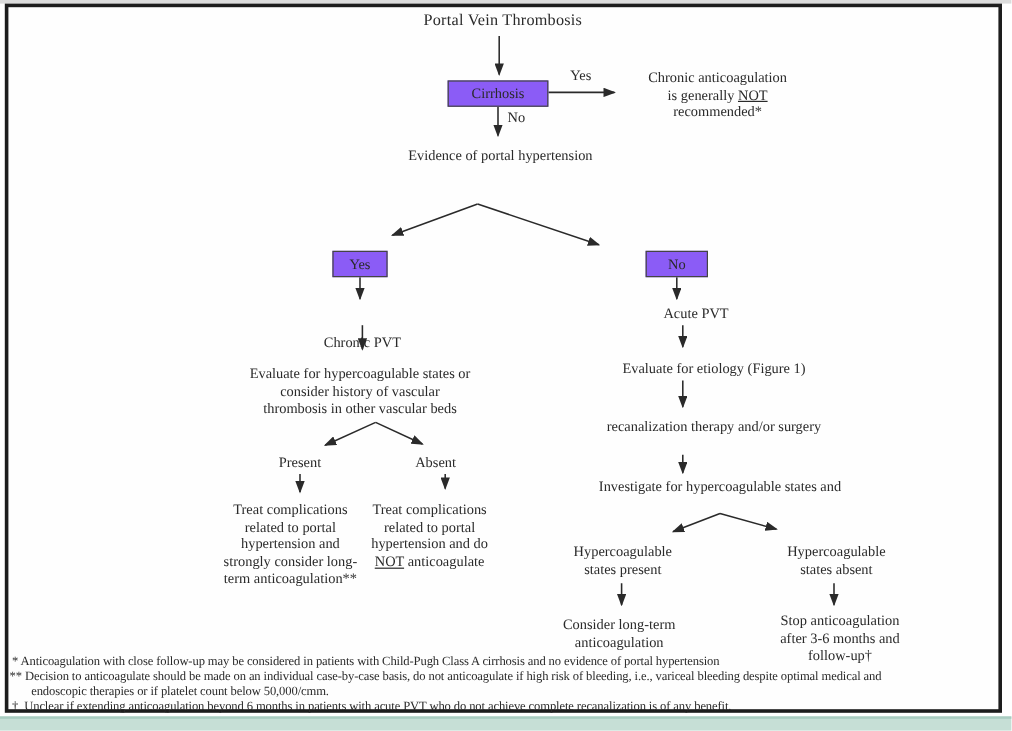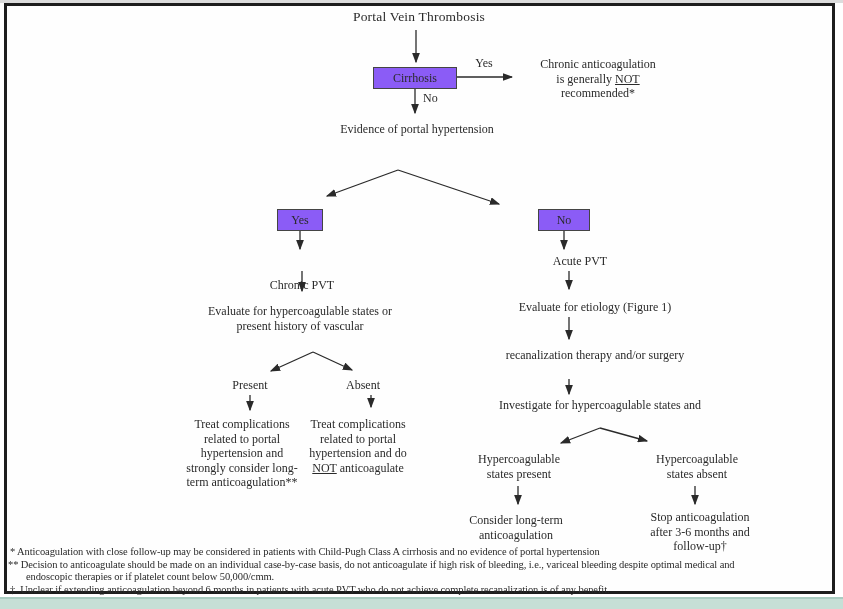--- a/index.html
+++ b/index.html
@@ -95,21 +95,22 @@
 </div>
 <div class="node bx" style="left:538px;top:209px;width:52px;height:22px;">
   <span>No</span>
 </div>
 
 <div class="node" style="left:252px;top:254px;width:100px;margin-top:24px;">Chronic PVT</div>
 <div class="node" style="left:530px;top:254px;width:100px;">Acute PVT</div>
 
 <div class="node" style="left:190px;top:304px;width:220px;">
   <div>Evaluate for hypercoagulable states or</div>
-  <div>present history of vascular</div>
+  <div>consider history of vascular</div>
+  <div>thrombosis in other vascular beds</div>
 </div>
 
 <div class="node" style="left:220px;top:378px;width:60px;">Present</div>
 <div class="node" style="left:333px;top:378px;width:60px;">Absent</div>
 
 <div class="node" style="left:172px;top:417px;width:140px;">
   <div>Treat complications</div>
   <div>related to portal</div>
   <div>hypertension and</div>
   <div>strongly consider long-</div>

